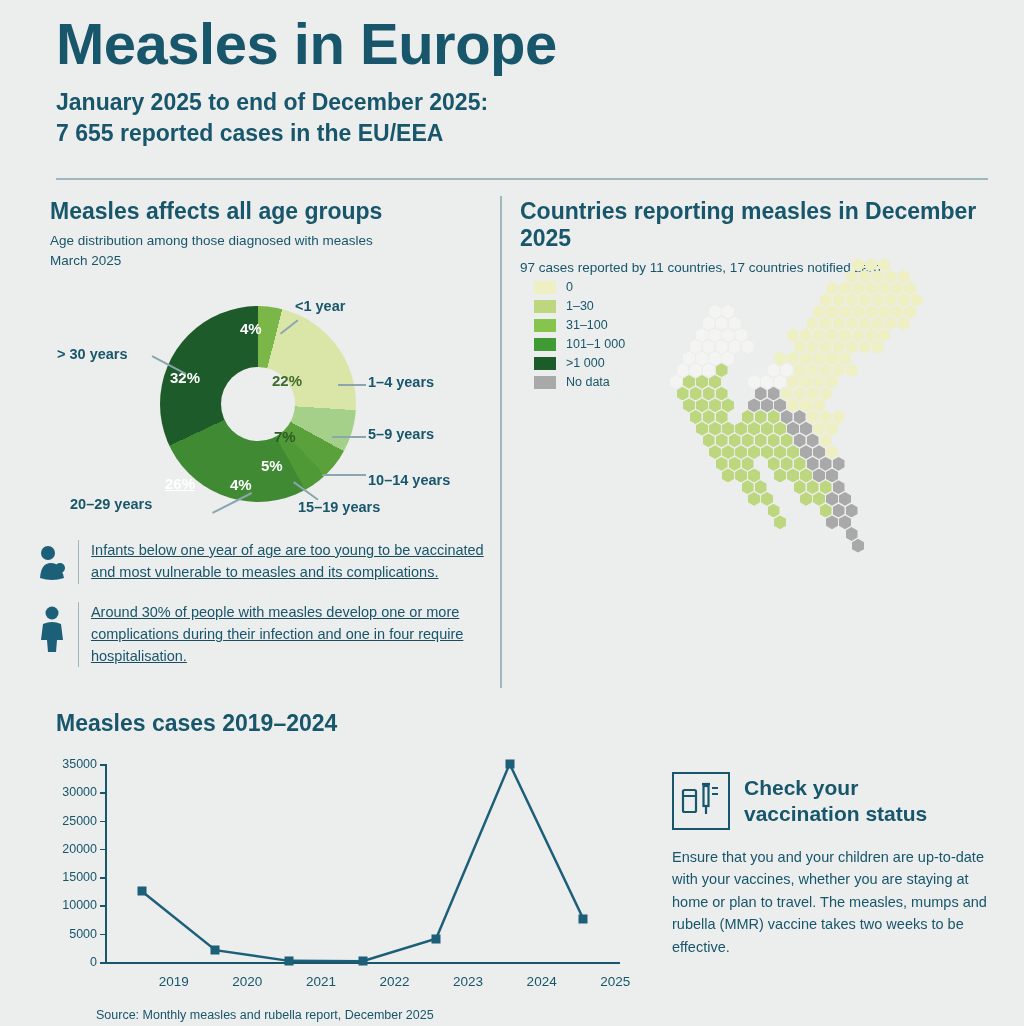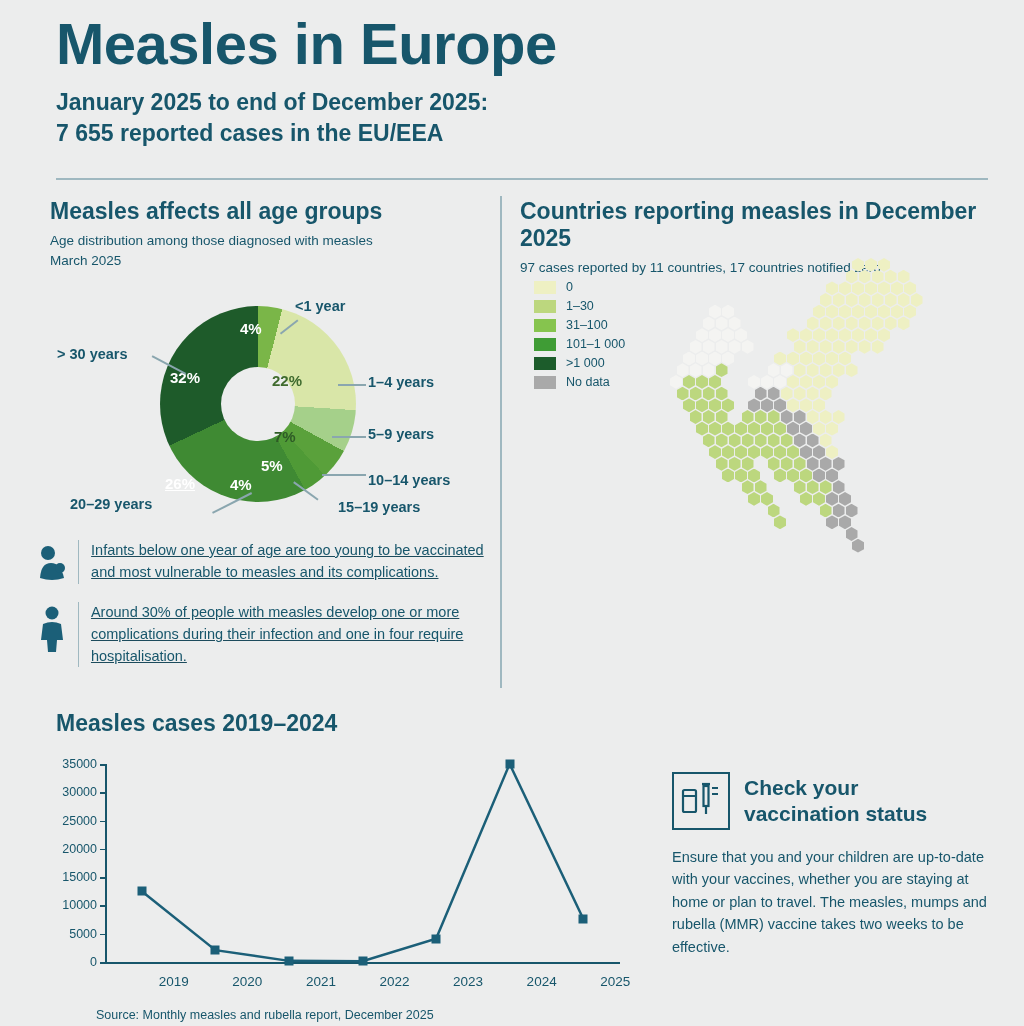--- a/index.html
+++ b/index.html
@@ -160,21 +160,21 @@
     position: absolute;
     font-size: 14.5px;
     font-weight: bold;
     color: #17566b;
     white-space: nowrap;
   }
   .lbl-u1   { left: 245px; top: 14px; }
   .lbl-14   { left: 318px; top: 90px; }
   .lbl-59   { left: 318px; top: 142px; }
   .lbl-1014 { left: 318px; top: 168px; margin-top: 20px; }
-  .lbl-1519 { left: 248px; top: 215px; margin-left: 40px; }
+  .lbl-1519 { left: 248px; top: 215px; }
   .lbl-2029 { left: 20px;  top: 212px; }
   .lbl-30p  { left: 7px;   top: 62px; }
 
   .leader {
     position: absolute;
     background: #8aa6af;
     height: 1.5px;
   }
   .ld-u1   { left: 228px; top: 42px; width: 22px; transform: rotate(-38deg); }
   .ld-14   { left: 288px; top: 100px; width: 28px; }

